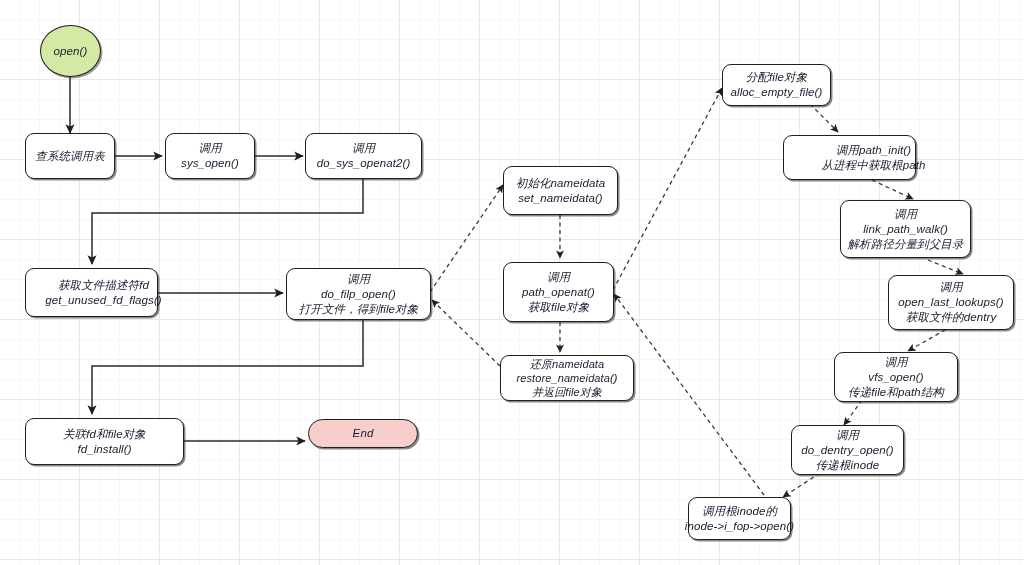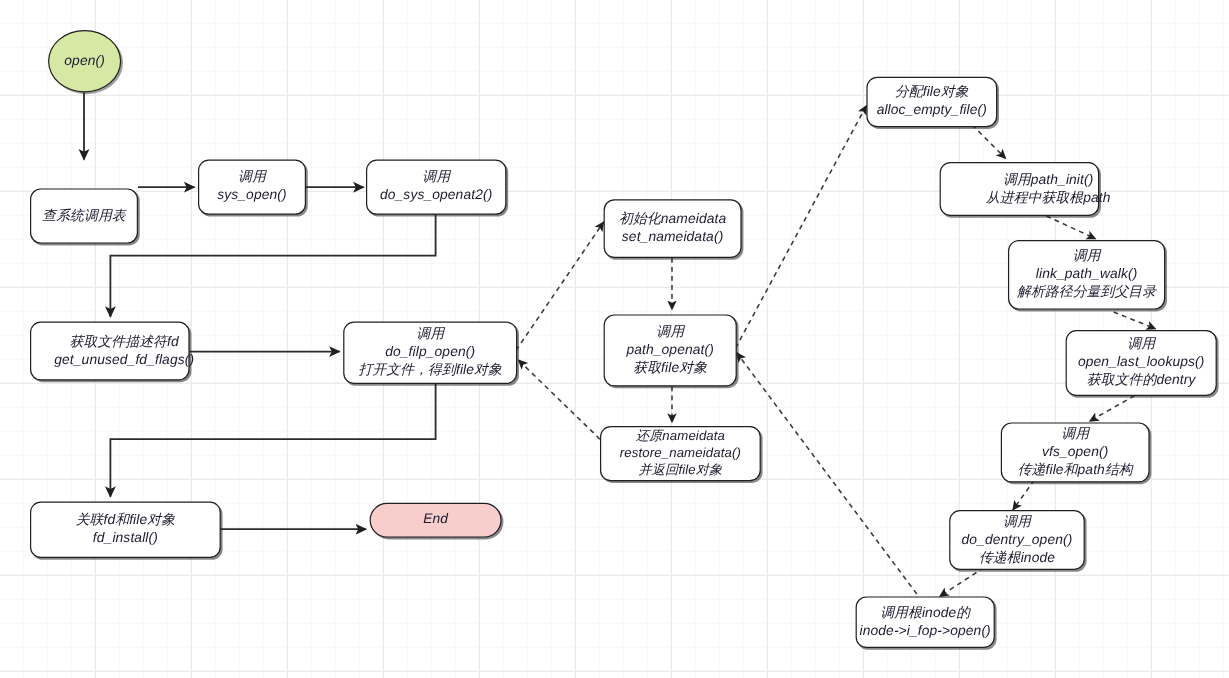--- a/index.html
+++ b/index.html
@@ -117,21 +117,21 @@
       <path d="M820,473 L783,497" marker-end="url(#ah)"></path>
 
       <path d="M764,495 L614,294" marker-end="url(#ah)"></path>
     </g>
   </svg>
 
   <div class="node ellipse start-fill" style="left:40px; top:25px; width:61px; height:52px; font-size:11.5px;">
     <span class="ln">open()</span>
   </div>
 
-  <div class="node" style="left:25px; top:133px; width:90px; height:46px;margin-top:24px;">
+  <div class="node" style="left:25px; top:133px; width:90px; height:46px;">
     <span class="ln">查系统调用表</span>
   </div>
 
   <div class="node" style="left:165px; top:133px; width:90px; height:46px;">
     <span class="ln">调用</span>
     <span class="ln">sys_open()</span>
   </div>
 
   <div class="node" style="left:305px; top:133px; width:117px; height:46px;">
     <span class="ln">调用</span>
@@ -202,18 +202,18 @@
     <span class="ln">vfs_open()</span>
     <span class="ln">传递file和path结构</span>
   </div>
 
   <div class="node" style="left:791px; top:425px; width:113px; height:50px;">
     <span class="ln">调用</span>
     <span class="ln">do_dentry_open()</span>
     <span class="ln">传递根inode</span>
   </div>
 
-  <div class="node" style="left:713px; top:497px; width:116px; height:43px;">
+  <div class="node" style="left:688px; top:497px; width:103px; height:43px;">
     <span class="ln">调用根inode的</span>
     <span class="ln">inode-&gt;i_fop-&gt;open()</span>
   </div>
 
 </div>
 
 </body></html>

